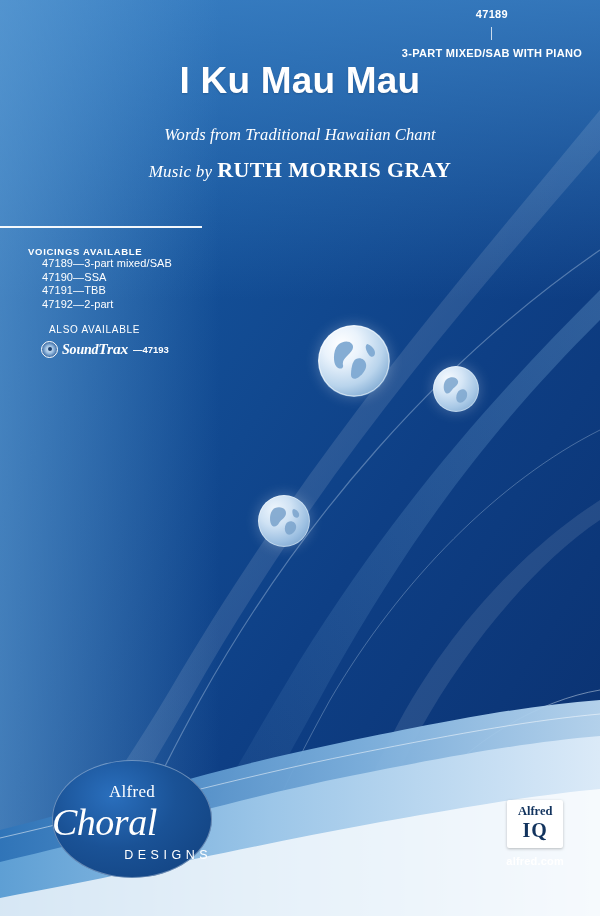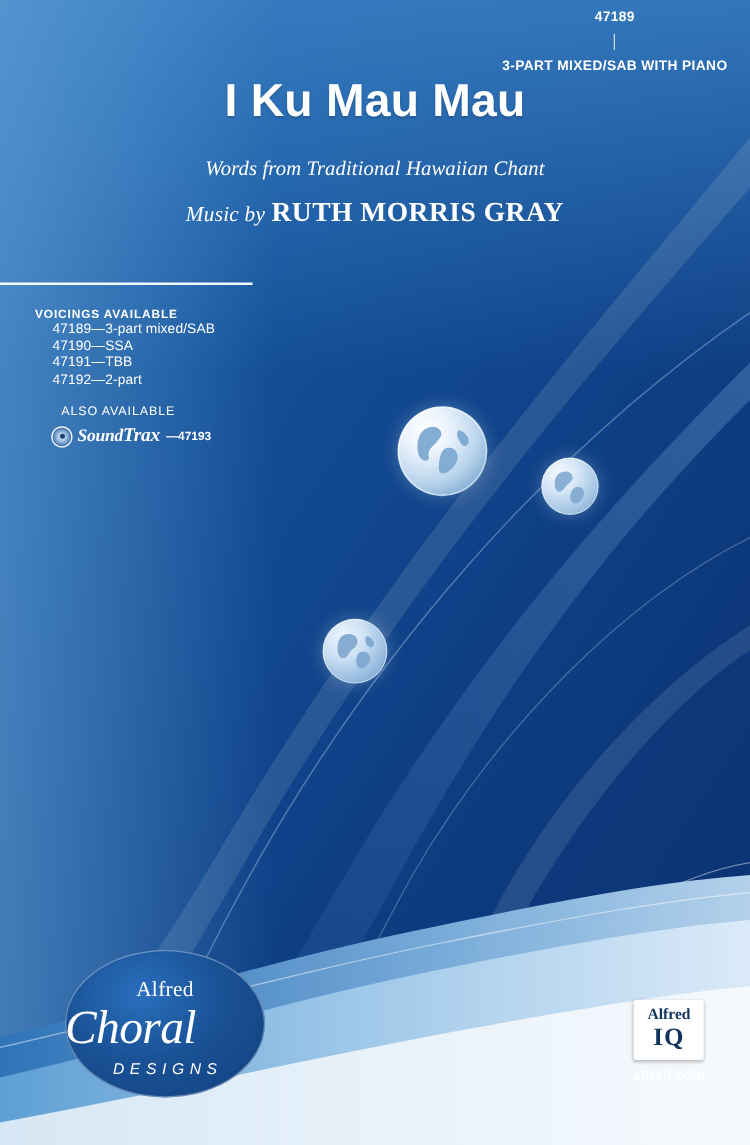--- a/index.html
+++ b/index.html
@@ -265,27 +265,26 @@
     font-family: "Liberation Serif", serif;
     font-style: italic;
     font-size: 38px;
     letter-spacing: -0.5px;
     line-height: 44px;
   }
   .badge-designs {
     position: absolute;
     top: 88px;
     width: 160px;
-    text-align: center;
+    text-align: right;
     color: #ffffff;
     font-family: "Liberation Sans", sans-serif;
     font-size: 12.5px;
     letter-spacing: 4.5px;
     text-indent: 4.5px;
-    font-style: italic;
   }
 
   
   .alfred-logo {
     position: absolute;
     right: 36px;
     top: 800px;
     z-index: 45;
     text-align: center;
   }

